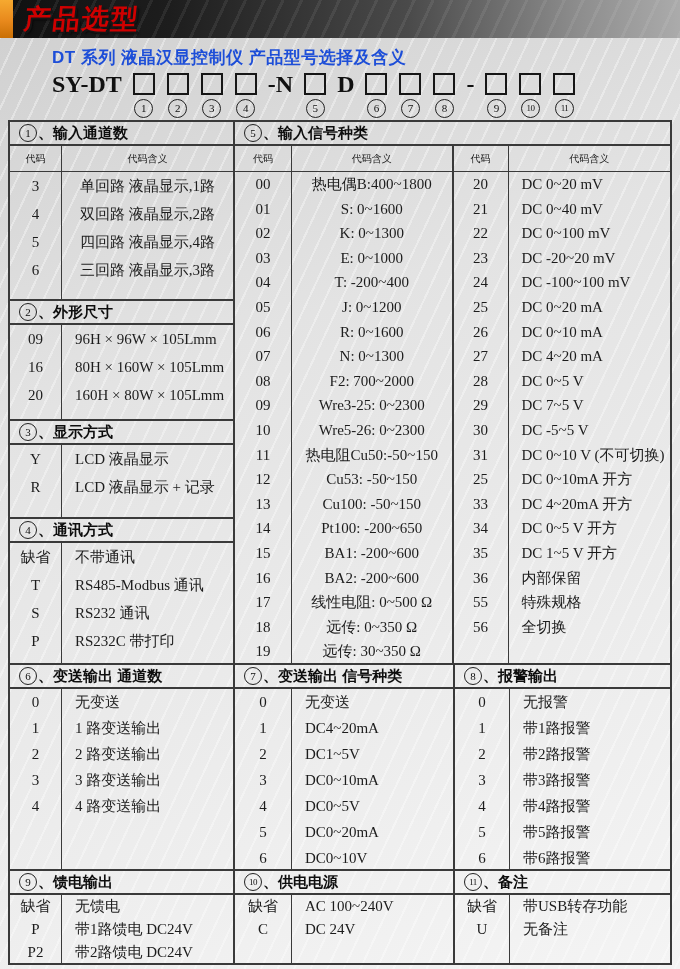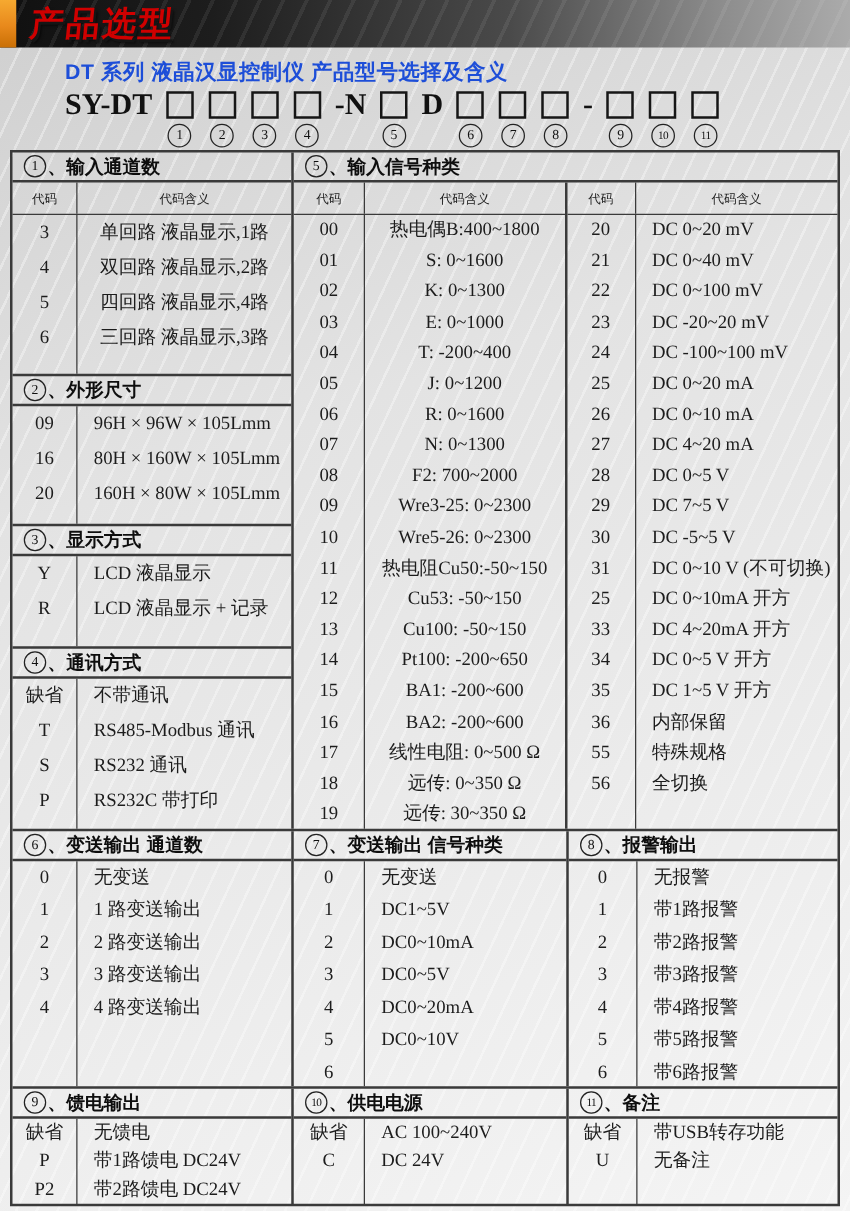--- a/index.html
+++ b/index.html
@@ -397,20 +397,21 @@
             <div class="cell">0</div>
             <div class="cell">1</div>
             <div class="cell">2</div>
             <div class="cell">3</div>
             <div class="cell">4</div>
             <div class="cell">5</div>
             <div class="cell">6</div>
           </div>
         <div class="means">
             <div class="cell">无变送</div>
+            <div class="cell">DC4~20mA</div>
             <div class="cell">DC1~5V</div>
             <div class="cell">DC0~10mA</div>
             <div class="cell">DC0~5V</div>
             <div class="cell">DC0~20mA</div>
             <div class="cell">DC0~10V</div>
           </div>
       </div>
     </div>
     <div class="section s8">
       <div class="sec-head">

